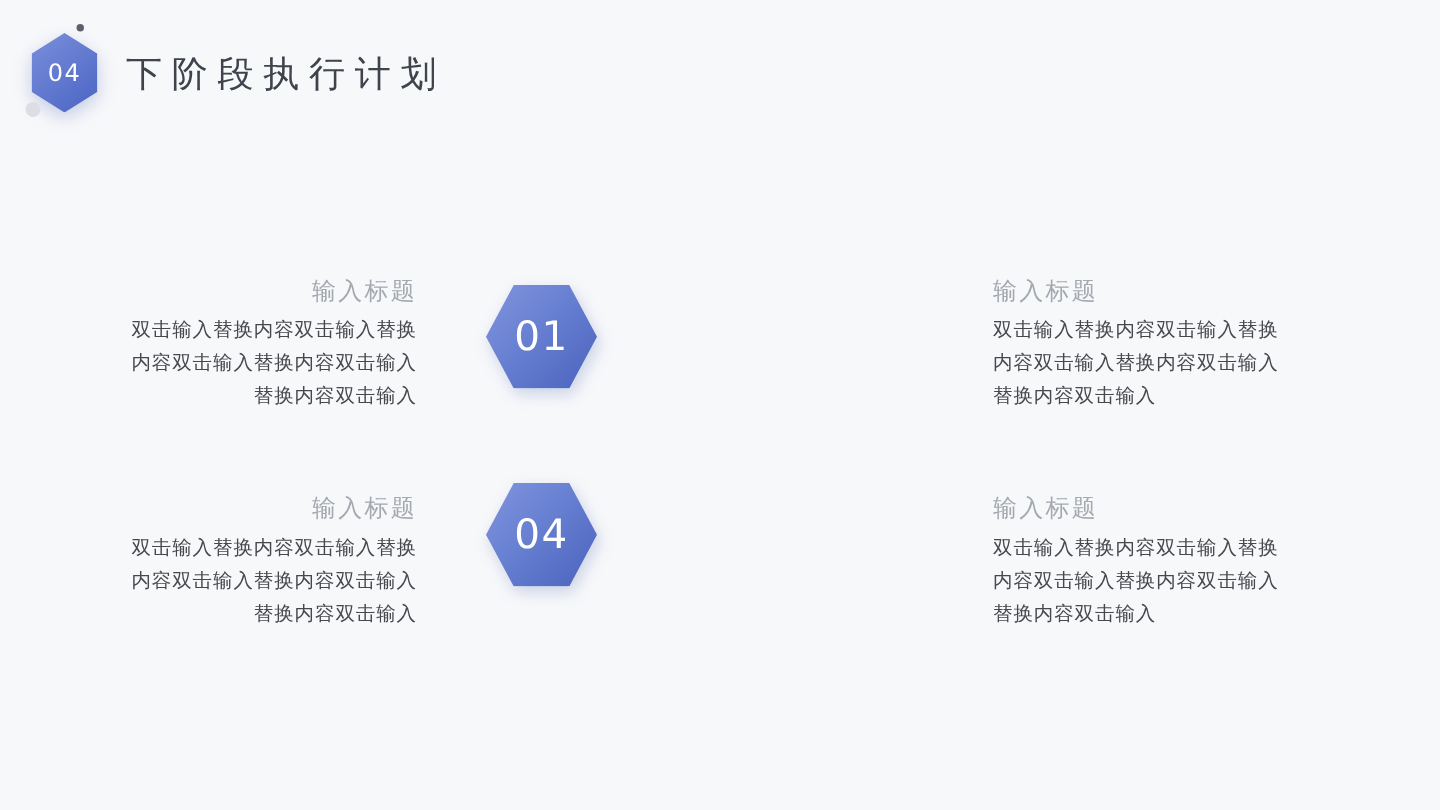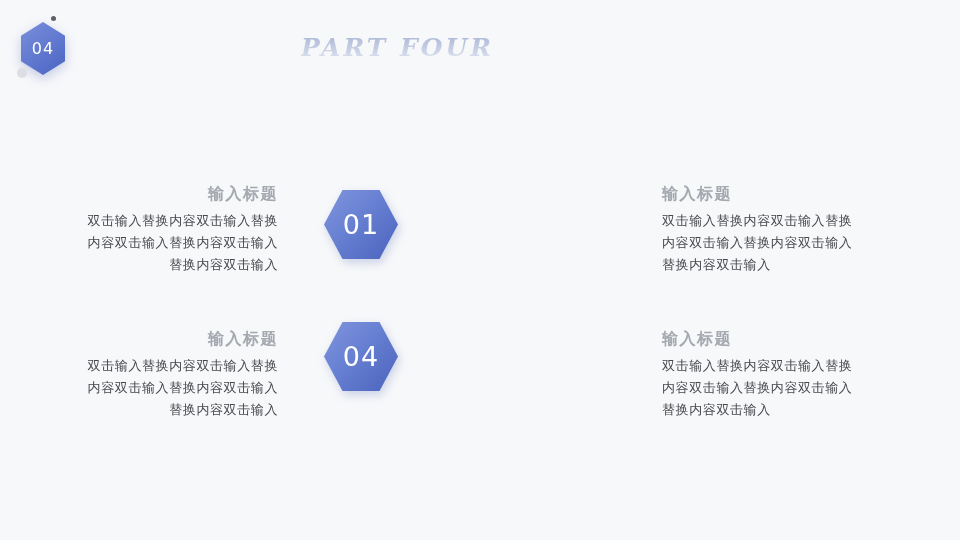--- a/index.html
+++ b/index.html
@@ -50,21 +50,21 @@
   
   .block-text { position: absolute; }
   .align-right { text-align: right; }
   .align-left  { text-align: left; }
   .pos-text-tl { left: 84px;  top: 184px; width: 194px; }
   .pos-text-tr { left: 662px; top: 184px; width: 210px; }
   .pos-text-bl { left: 84px;  top: 329px; width: 194px; }
   .pos-text-br { left: 662px; top: 329px; width: 210px; }
 
   .block-heading {
-    font-size: 16px; line-height: 19px; font-weight: 700;
+    font-size: 16px; line-height: 19px; font-weight: 400;
     letter-spacing: 1.5px; color: #a4a8af;
     margin-bottom: 7px;
   }
   .body-line {
     font-size: 13px; line-height: 22px;
     letter-spacing: 0.6px; color: #46484d;
     white-space: nowrap;
   }
   .align-right .body-line { direction: ltr; }
 
@@ -99,21 +99,21 @@
 
 <div class="slide">
 
   <div class="badge-wrap">
     <div class="badge-hex">
       <span>04</span>
     </div>
   </div>
   <div class="dot dot-dark"></div>
   <div class="dot dot-light"></div>
-  <div class="slide-subtitle">PART FOUR</div>
+  <h1 class="slide-title">下阶段执行计划</h1>
 
   <div class="block-text align-right pos-text-tl">
     <h3 class="block-heading">输入标题</h3>
     <div class="block-body">
       <div class="body-line">双击输入替换内容双击输入替换</div>
       <div class="body-line">内容双击输入替换内容双击输入</div>
       <div class="body-line">替换内容双击输入</div>
     </div>
   </div>
   <div class="hex-wrap pos-hex-tl">

